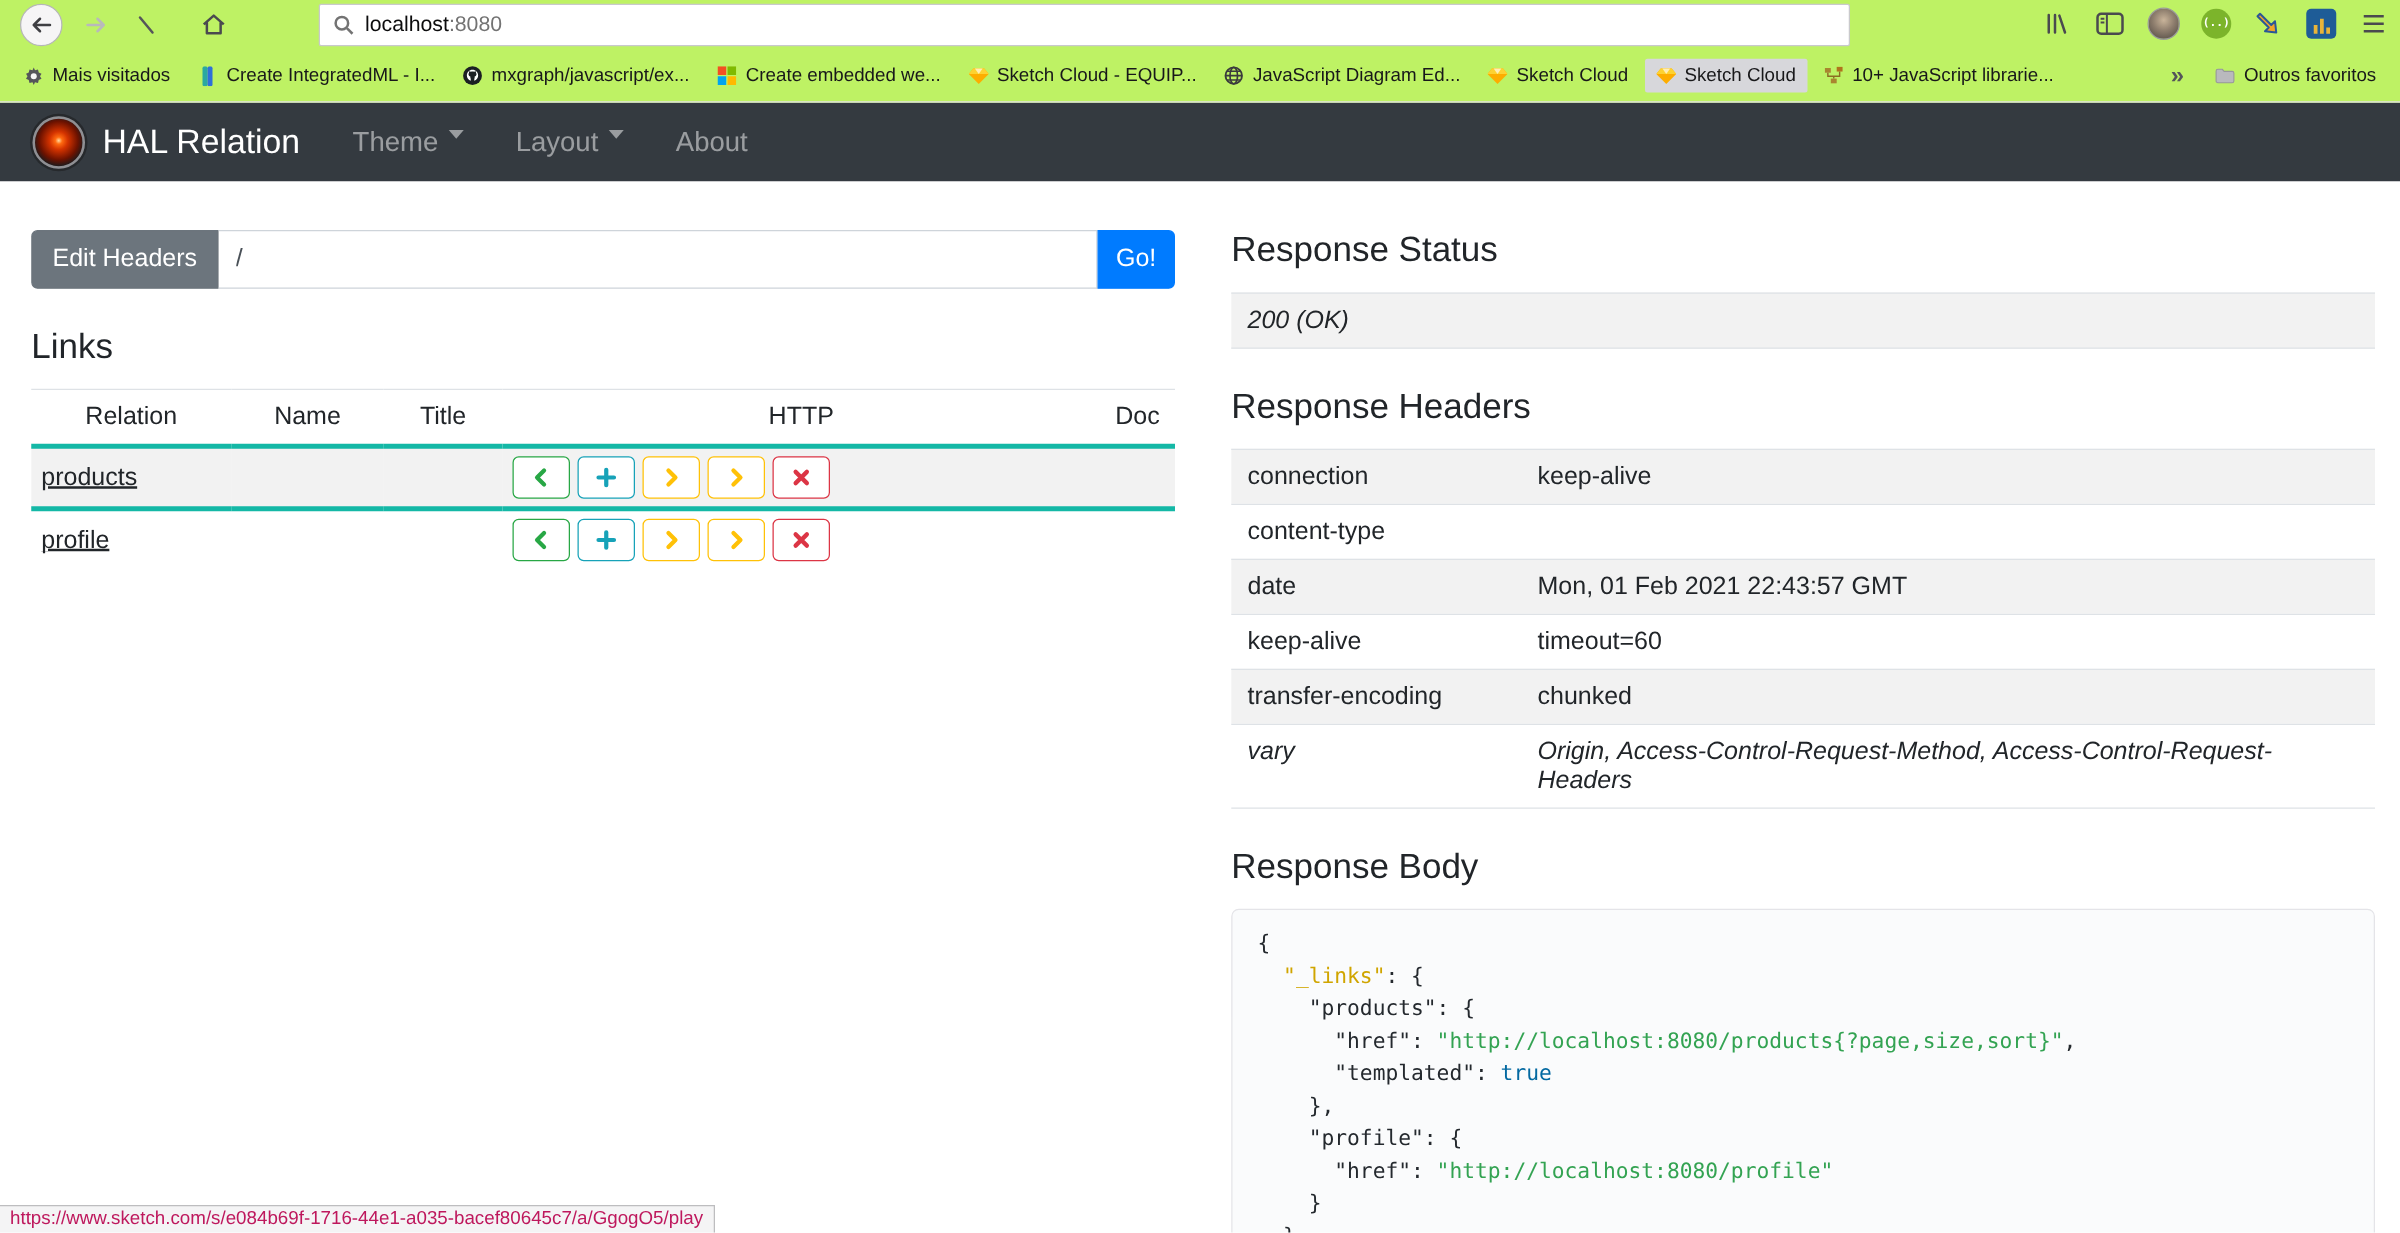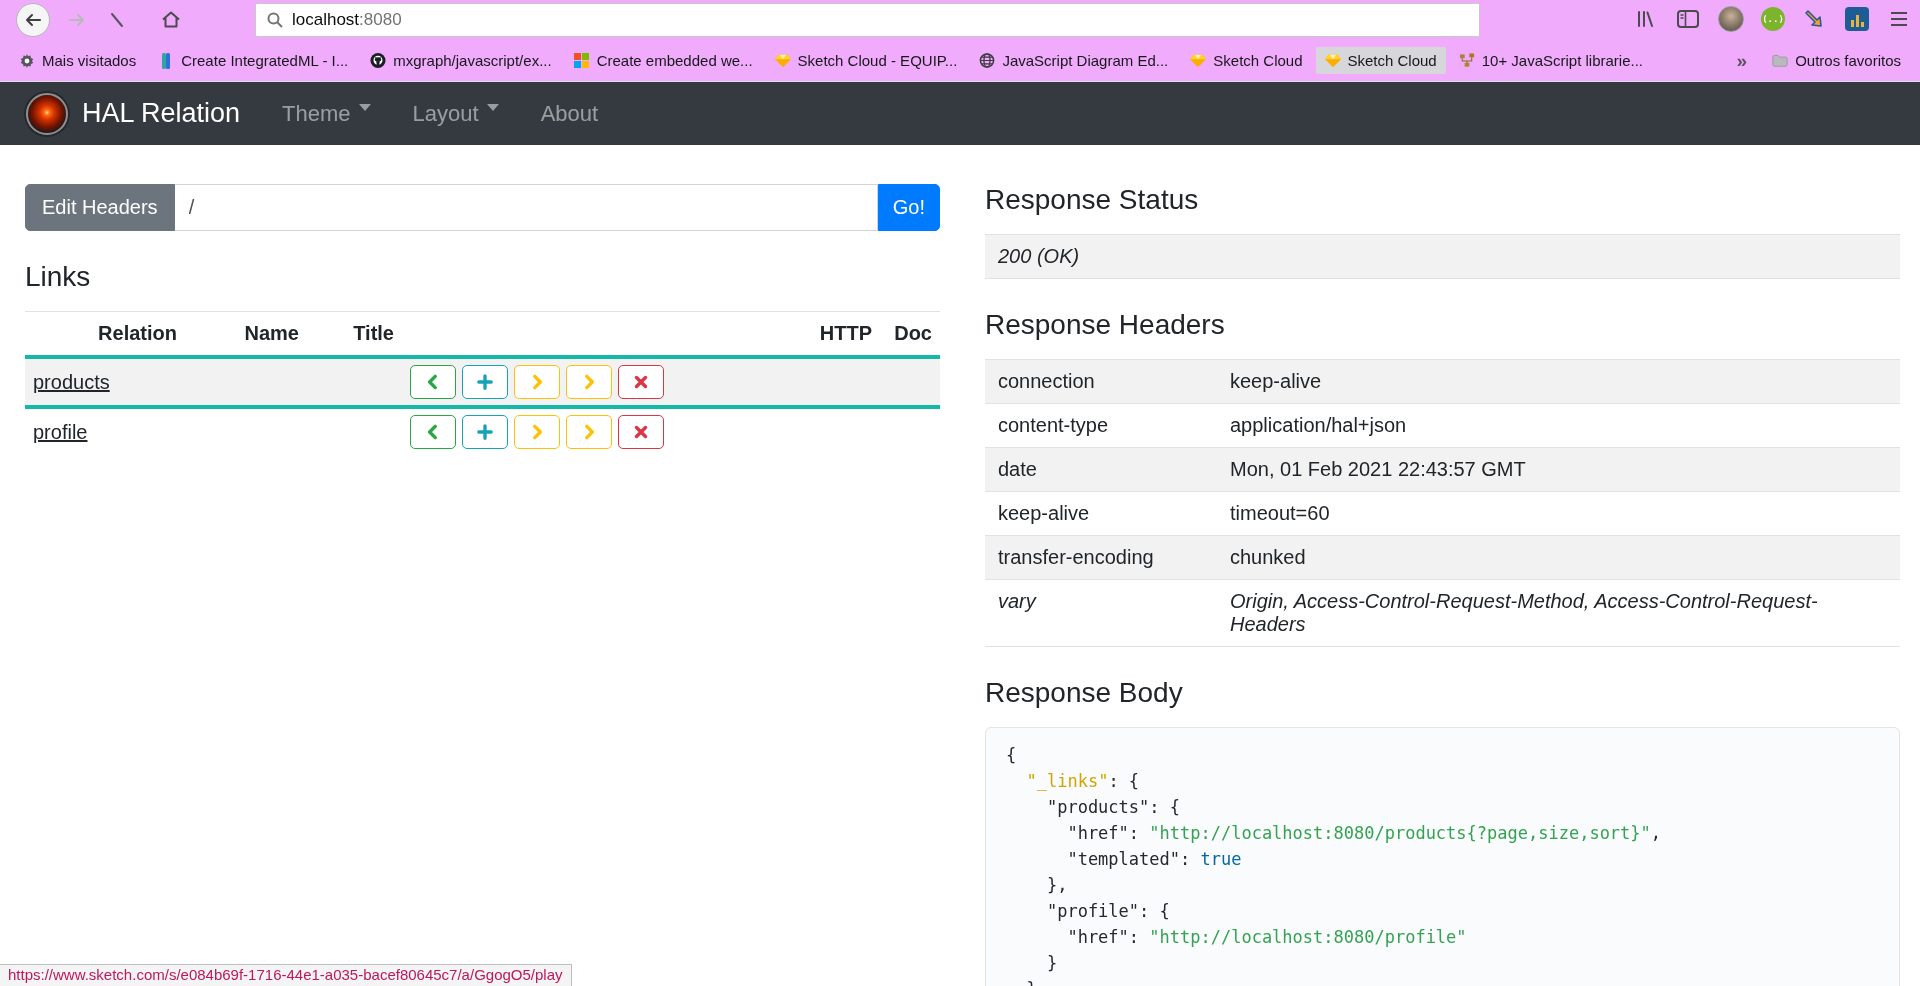--- a/index.html
+++ b/index.html
@@ -1,20 +1,20 @@
 <!DOCTYPE html>
 <html><head>
 <meta charset="utf-8">
 <style>
   * { margin:0; padding:0; box-sizing:border-box; }
   html,body { width:1920px; height:986px; overflow:hidden; background:#fff;
     font-family:"Liberation Sans", sans-serif; color:#212529; }
 
   
-  .chrome { background:#f0abfc; border-bottom:1px solid #e2e1e4; }
+  .chrome { background:#bef264; border-bottom:1px solid #e2e1e4; }
   .toolbar { height:40px; display:flex; align-items:center; padding:0 10px; }
   .nav-btns { display:flex; align-items:center; gap:14px; margin-left:6px; }
   .circle-btn { width:34px; height:34px; border:1px solid #b6b6b9; border-radius:50%;
     display:flex; align-items:center; justify-content:center; background:#f6f5f6; }
   .icon-btn { width:26px; height:26px; display:flex; align-items:center; justify-content:center; }
   .urlbar { position:absolute; left:255px; top:3px; width:1225px; height:34px;
     background:#fff; border:1px solid #c9c9cc; border-radius:2px;
     display:flex; align-items:center; padding:0 10px; }
   .urlbar .host { font-size:17px; color:#0c0c0d; margin-left:8px; }
   .urlbar .port { font-size:17px; color:#737373; }
@@ -60,21 +60,21 @@
   .path-input { flex:1; border:1px solid #ced4da; border-left:none; font-size:20px;
     color:#495057; padding:0 14px; font-family:inherit; outline:none; }
   .btn-go { background:#007bff; color:#fff; border:1px solid #007bff;
     border-radius:0 5px 5px 0; font-size:20px; padding:0 14px; font-family:inherit; }
 
   h2.sect { font-size:28px; font-weight:500; color:#212529; margin:30px 0 18px 0; }
   .rcol h2.sect:first-child { margin-top:0; }
 
   
   table.links { width:100%; border-collapse:collapse; font-size:20px; }
-  table.links th { text-align:right; font-weight:bold; padding:10px 8px;
+  table.links th { text-align:center; font-weight:normal; padding:10px 8px;
     border-top:1px solid #dee2e6; border-bottom:2px solid #dee2e6; }
   table.links td { padding:6px 8px; border-top:4px solid #14b8a6; vertical-align:middle;text-decoration:underline; }
   table.links tr.striped { background:rgba(0,0,0,.05); }
   .th-doc, .td-doc { text-align:right; }
   .http-btns { display:flex; gap:6px; }
   .http-btn { width:46px; height:34px; background:#fff; border-radius:5px;
     display:inline-flex; align-items:center; justify-content:center; }
 
   
   .resp-row { display:flex; font-size:20px; border-top:1px solid #dee2e6; }
@@ -414,21 +414,20 @@
     </div>
 
     <h2 class="sect">Response Headers</h2>
     <div id="resp-headers">
         <div class="resp-row striped">
           <div class="cell hname">connection</div>
     <div class="cell">keep-alive</div>
         </div>
         <div class="resp-row">
           <div class="cell hname">content-type</div>
-    <div class="cell">application/hal+json</div>
         </div>
         <div class="resp-row striped">
           <div class="cell hname">date</div>
     <div class="cell">Mon, 01 Feb 2021 22:43:57 GMT</div>
         </div>
         <div class="resp-row">
           <div class="cell hname">keep-alive</div>
     <div class="cell">timeout=60</div>
         </div>
         <div class="resp-row striped">

